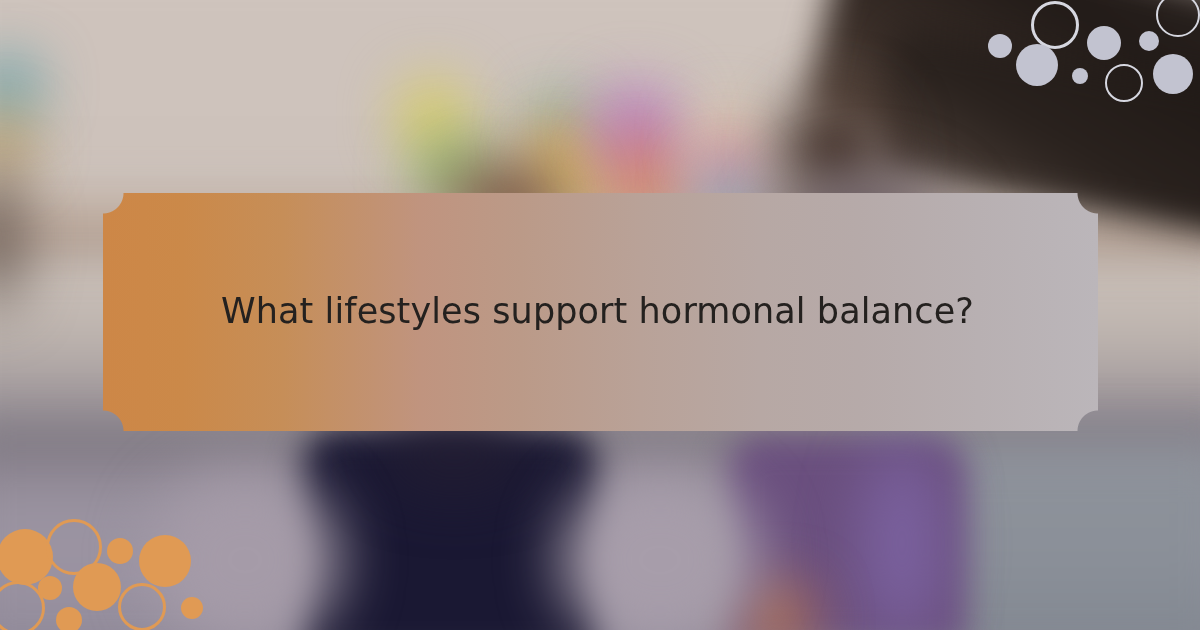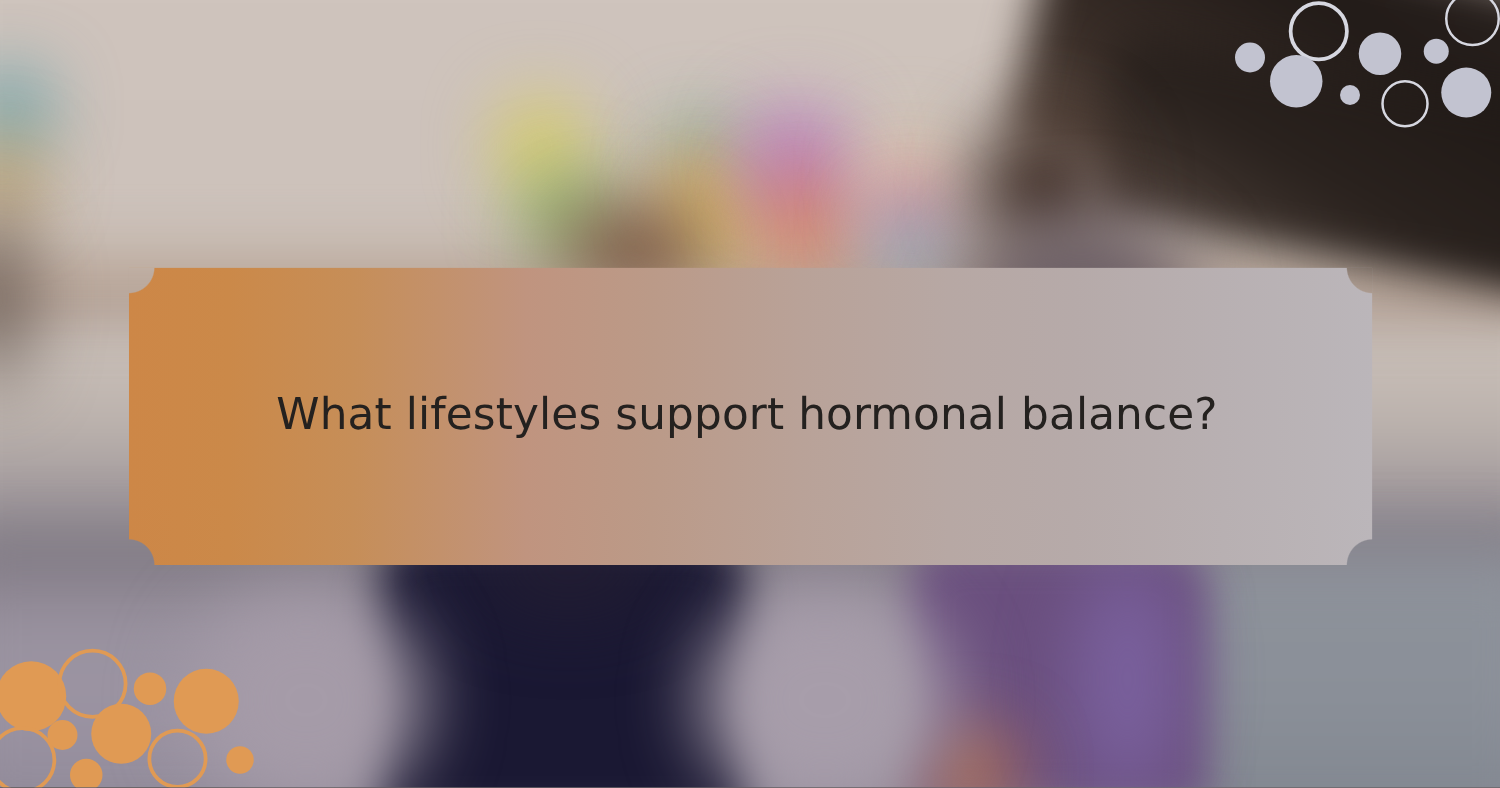--- a/index.html
+++ b/index.html
@@ -99,21 +99,21 @@
   .deco-circle {
     position: absolute;
     border-radius: 50%;
     box-sizing: border-box;
   }
 
   
   #card-wrap {
     position: absolute;
     left: 103px;
-    top: 214px;
+    top: 193px;
     width: 995px;
     height: 238px;
   }
   #card {
     position: absolute;
     inset: 0;
     background: linear-gradient(90deg,
         #cd8747 0%,
         #cb8949 8%,
         #c68e58 18%,

